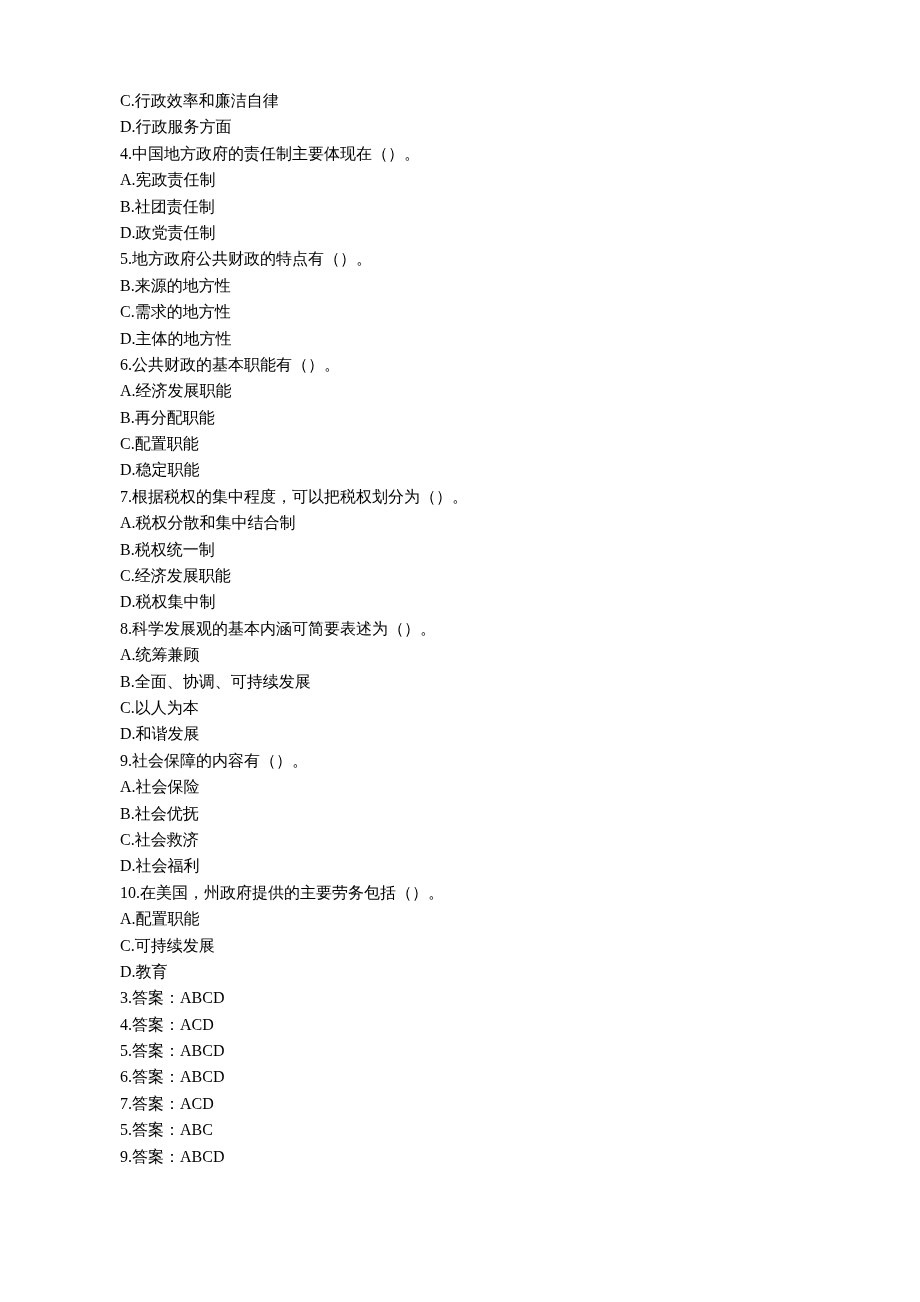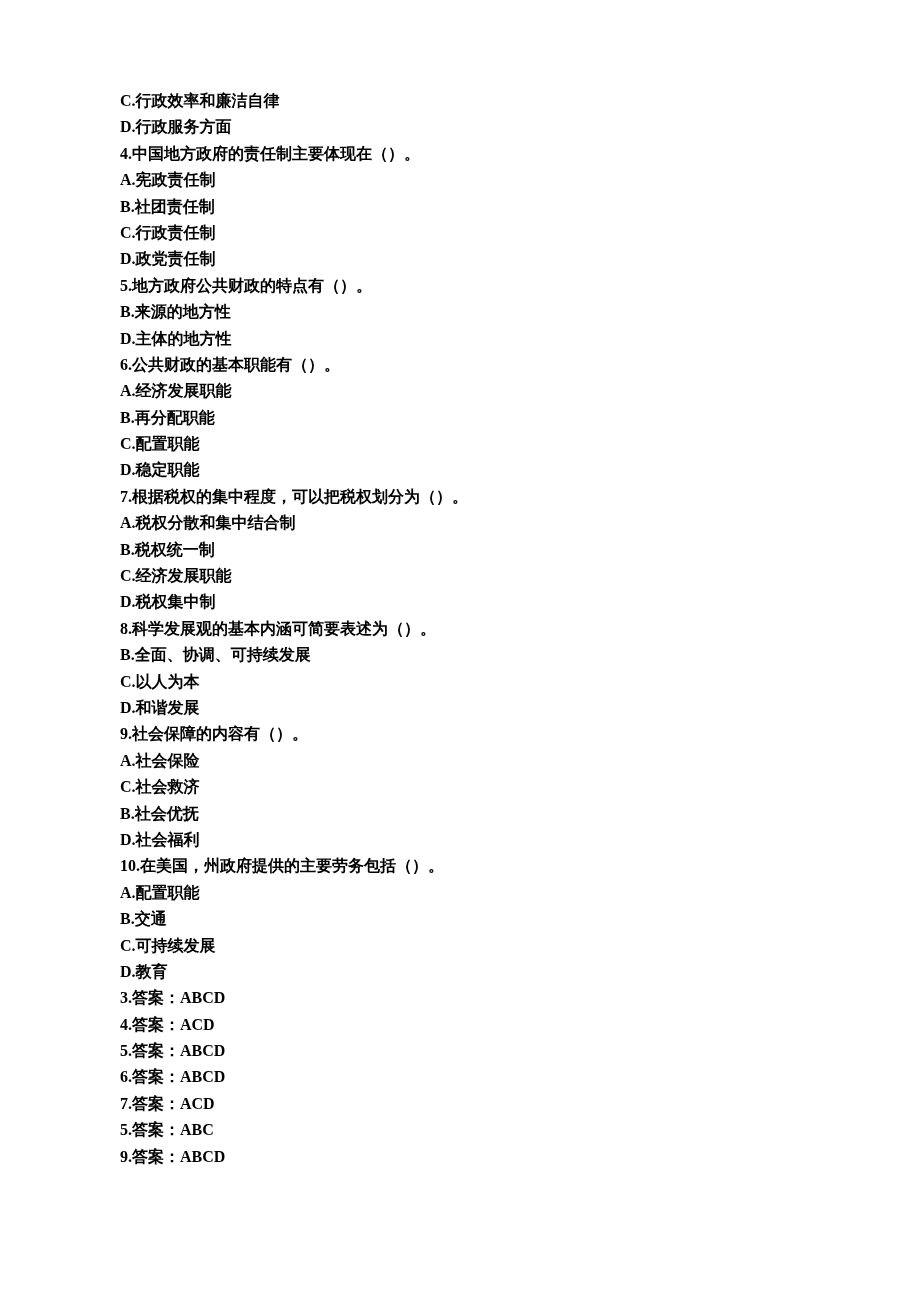--- a/index.html
+++ b/index.html
@@ -1,19 +1,18 @@
 <!DOCTYPE html>
 <html><head>
   <meta charset="utf-8">
   <style>
     * {
       margin: 0;
       padding: 0;
       box-sizing: border-box;
-      font-weight: bold;
     }
     body {
       background: #ffffff;
       font-family: "SimSun", "宋体", serif;
       font-size: 16px;
       line-height: 1.65;
       color: #000000;
       padding: 88px 0 0 120px;
       width: 920px;
     }
@@ -23,47 +22,47 @@
   </style>
 </head>
 <body>
 
 <div>
   <div class="line">C.行政效率和廉洁自律</div>
   <div class="line">D.行政服务方面</div>
   <div class="line">4.中国地方政府的责任制主要体现在（）。</div>
   <div class="line">A.宪政责任制</div>
   <div class="line">B.社团责任制</div>
-  <div class="line">C.行政责任制</div>
   <div class="line">D.政党责任制</div>
   <div class="line">5.地方政府公共财政的特点有（）。</div>
   <div class="line">B.来源的地方性</div>
+  <div class="line">C.需求的地方性</div>
   <div class="line">D.主体的地方性</div>
   <div class="line">6.公共财政的基本职能有（）。</div>
   <div class="line">A.经济发展职能</div>
   <div class="line">B.再分配职能</div>
   <div class="line">C.配置职能</div>
   <div class="line">D.稳定职能</div>
   <div class="line">7.根据税权的集中程度，可以把税权划分为（）。</div>
   <div class="line">A.税权分散和集中结合制</div>
   <div class="line">B.税权统一制</div>
   <div class="line">C.经济发展职能</div>
   <div class="line">D.税权集中制</div>
   <div class="line">8.科学发展观的基本内涵可简要表述为（）。</div>
+  <div class="line">A.统筹兼顾</div>
   <div class="line">B.全面、协调、可持续发展</div>
   <div class="line">C.以人为本</div>
   <div class="line">D.和谐发展</div>
   <div class="line">9.社会保障的内容有（）。</div>
   <div class="line">A.社会保险</div>
+  <div class="line">B.社会优抚</div>
   <div class="line">C.社会救济</div>
-  <div class="line">B.社会优抚</div>
   <div class="line">D.社会福利</div>
   <div class="line">10.在美国，州政府提供的主要劳务包括（）。</div>
   <div class="line">A.配置职能</div>
-  <div class="line">B.交通</div>
   <div class="line">C.可持续发展</div>
   <div class="line">D.教育</div>
   <div class="line">3.答案：ABCD</div>
   <div class="line">4.答案：ACD</div>
   <div class="line">5.答案：ABCD</div>
   <div class="line">6.答案：ABCD</div>
   <div class="line">7.答案：ACD</div>
   <div class="line">5.答案：ABC</div>
   <div class="line">9.答案：ABCD</div>
 </div>

